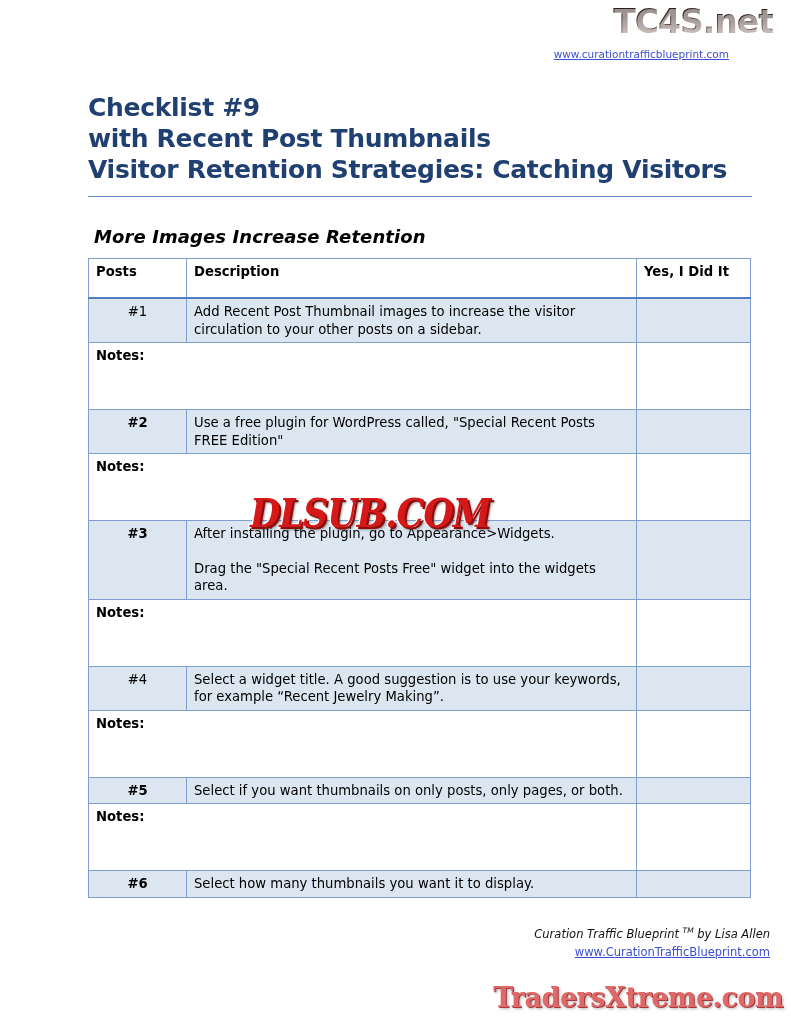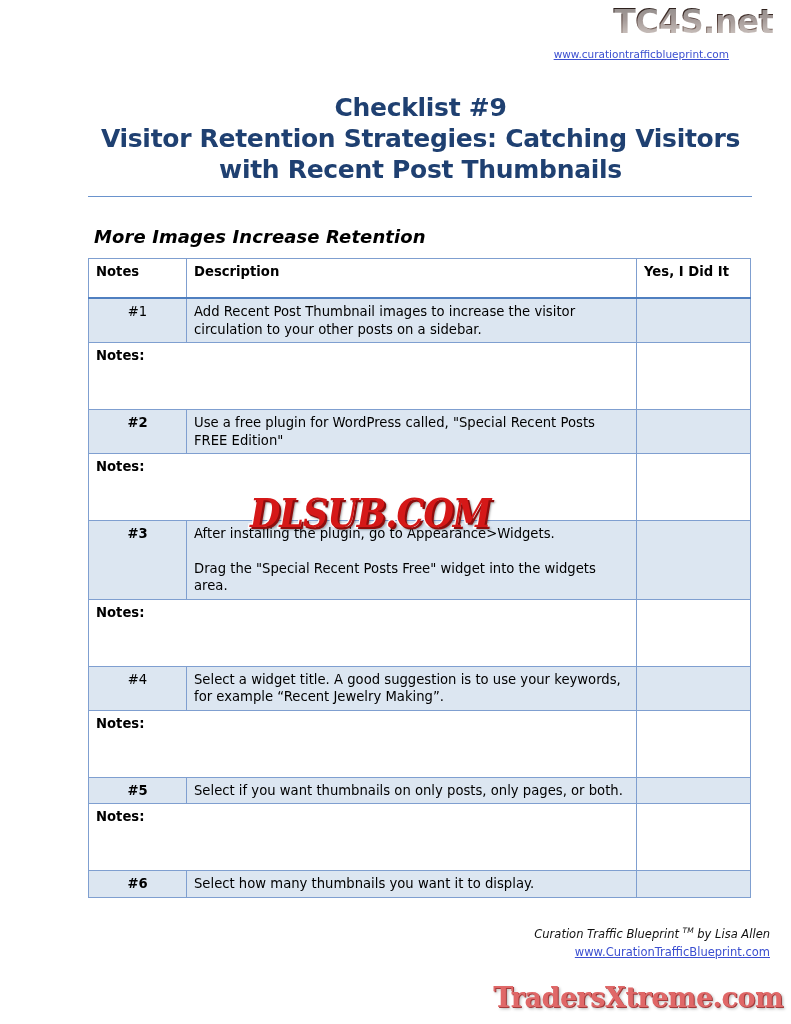--- a/index.html
+++ b/index.html
@@ -58,21 +58,20 @@
     width: 665px;
   }
   .title-line {
     font-family: "DejaVu Sans", "Liberation Sans", sans-serif;
     font-size: 25px;
     font-weight: bold;
     color: #1f4071;
     line-height: 31px;
     letter-spacing: -0.3px;
     white-space: nowrap;
-    text-align: center;
   }
   .title-rule {
     margin-top: 11px;
     height: 0;
     border-top: 1.6px solid #6a93cd;
     width: 664px;
   }
 
   
   .subtitle {
@@ -215,36 +214,36 @@
 </head>
 <body>
 
 <div class="header-zone">
   <div class="tc4s-logo">TC4S.net</div>
   <a class="header-url" href="#">www.curationtrafficblueprint.com</a>
 </div>
 
 <div class="title-block">
   <div class="title-line">Checklist #9</div>
+  <div class="title-line">with Recent Post Thumbnails</div>
   <div class="title-line">Visitor Retention Strategies: Catching Visitors</div>
-  <div class="title-line">with Recent Post Thumbnails</div>
   <div class="title-rule"></div>
 </div>
 
 <div class="subtitle">More Images Increase Retention</div>
 
 <table class="checklist-table">
   <colgroup>
     <col class="c-steps">
       <col class="c-desc">
       <col class="c-yes">
   </colgroup>
   <tbody>
     <tr>
-      <td class="hdr-cell">Notes</td>
+      <td class="hdr-cell">Posts</td>
       <td class="hdr-cell">Description</td>
       <td class="hdr-cell">Yes, I Did It</td>
     </tr>
   <tr class="step-row">
         <td class="step-num light">#1</td>
         <td class="step-desc">
           <p>Add Recent Post Thumbnail images to increase the visitor circulation to your other posts on a sidebar.</p>
         </td>
         <td></td>
       </tr>

